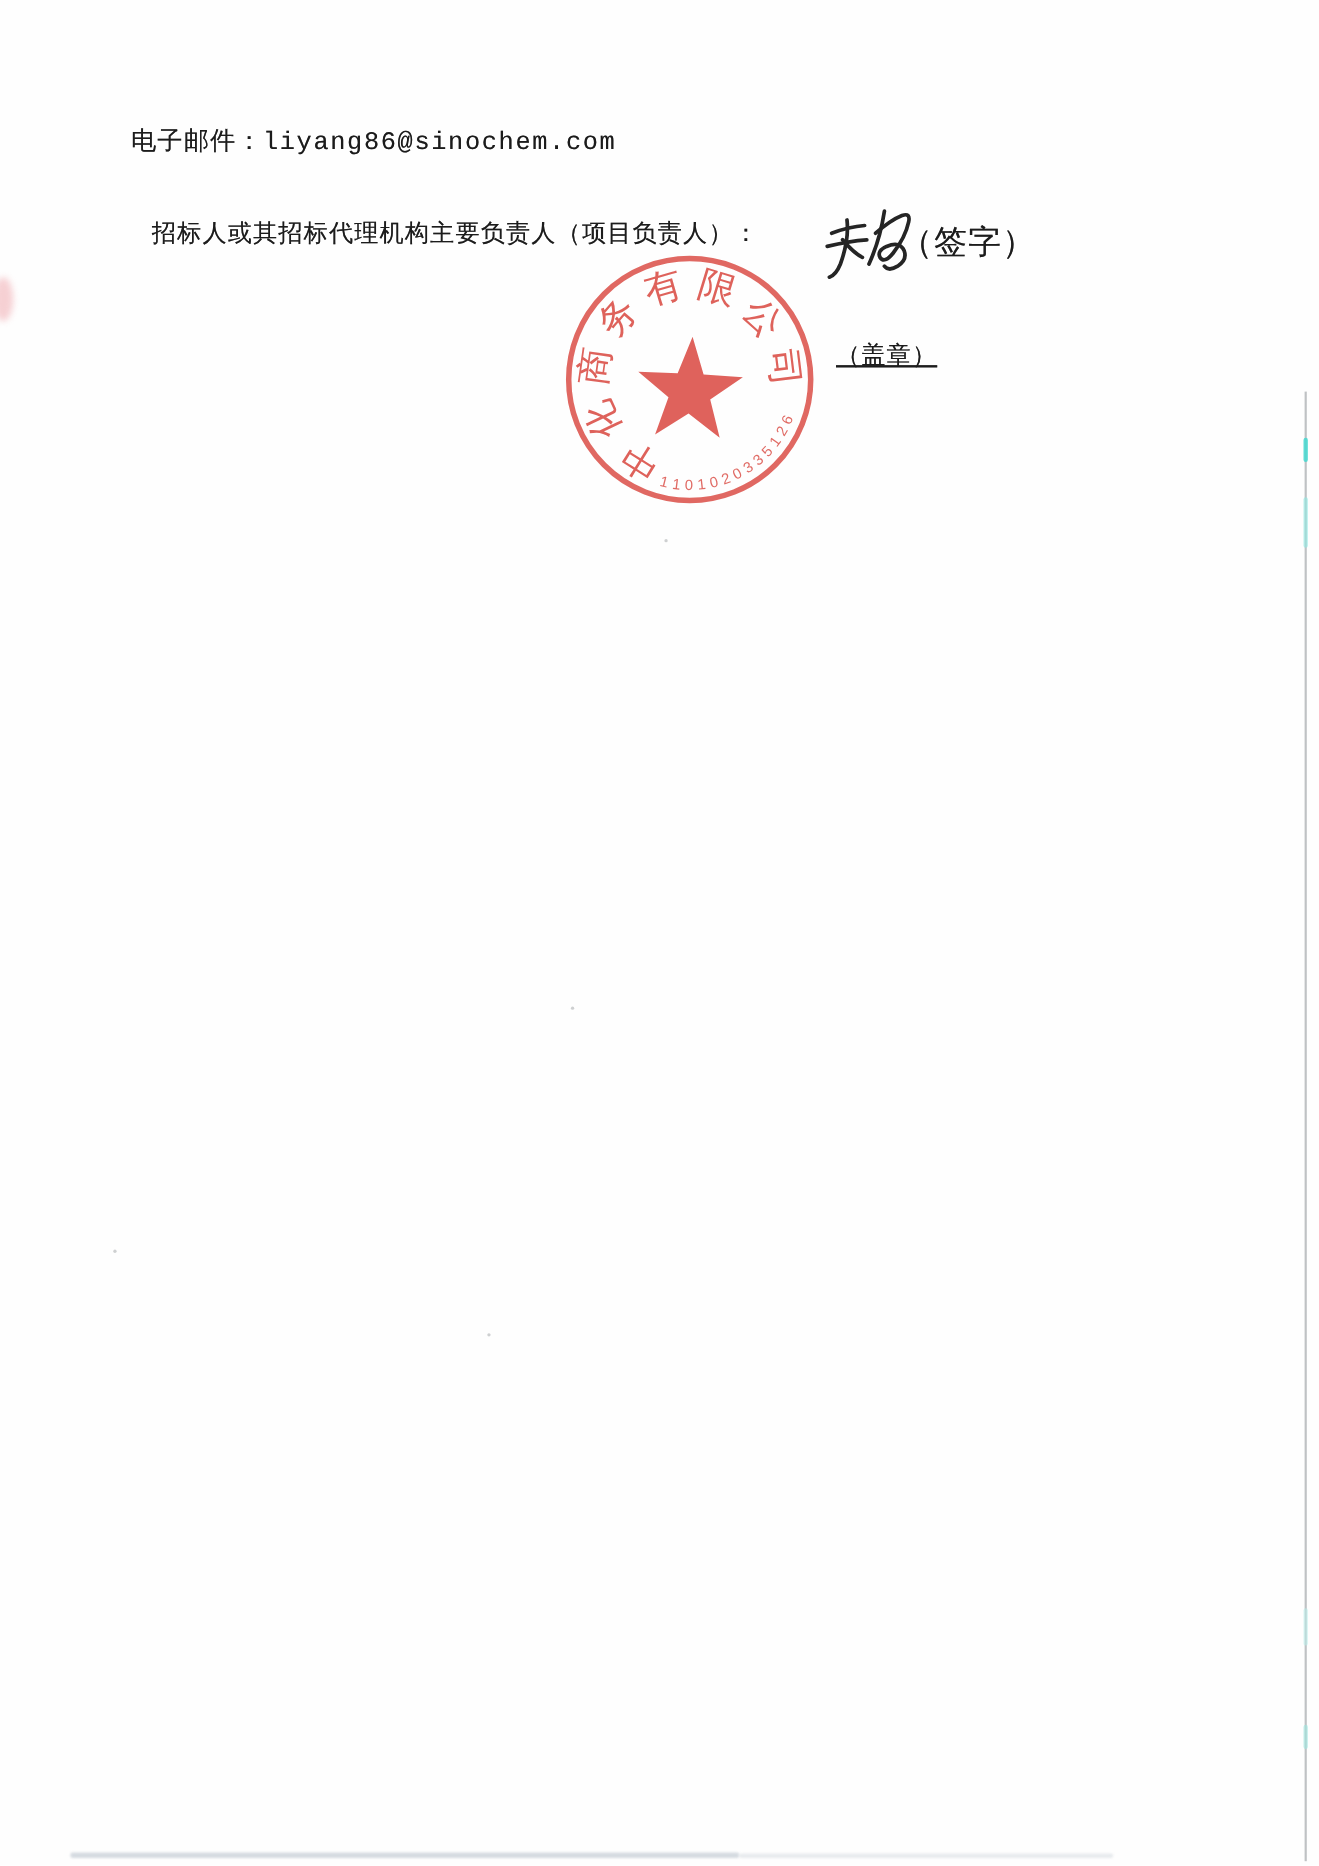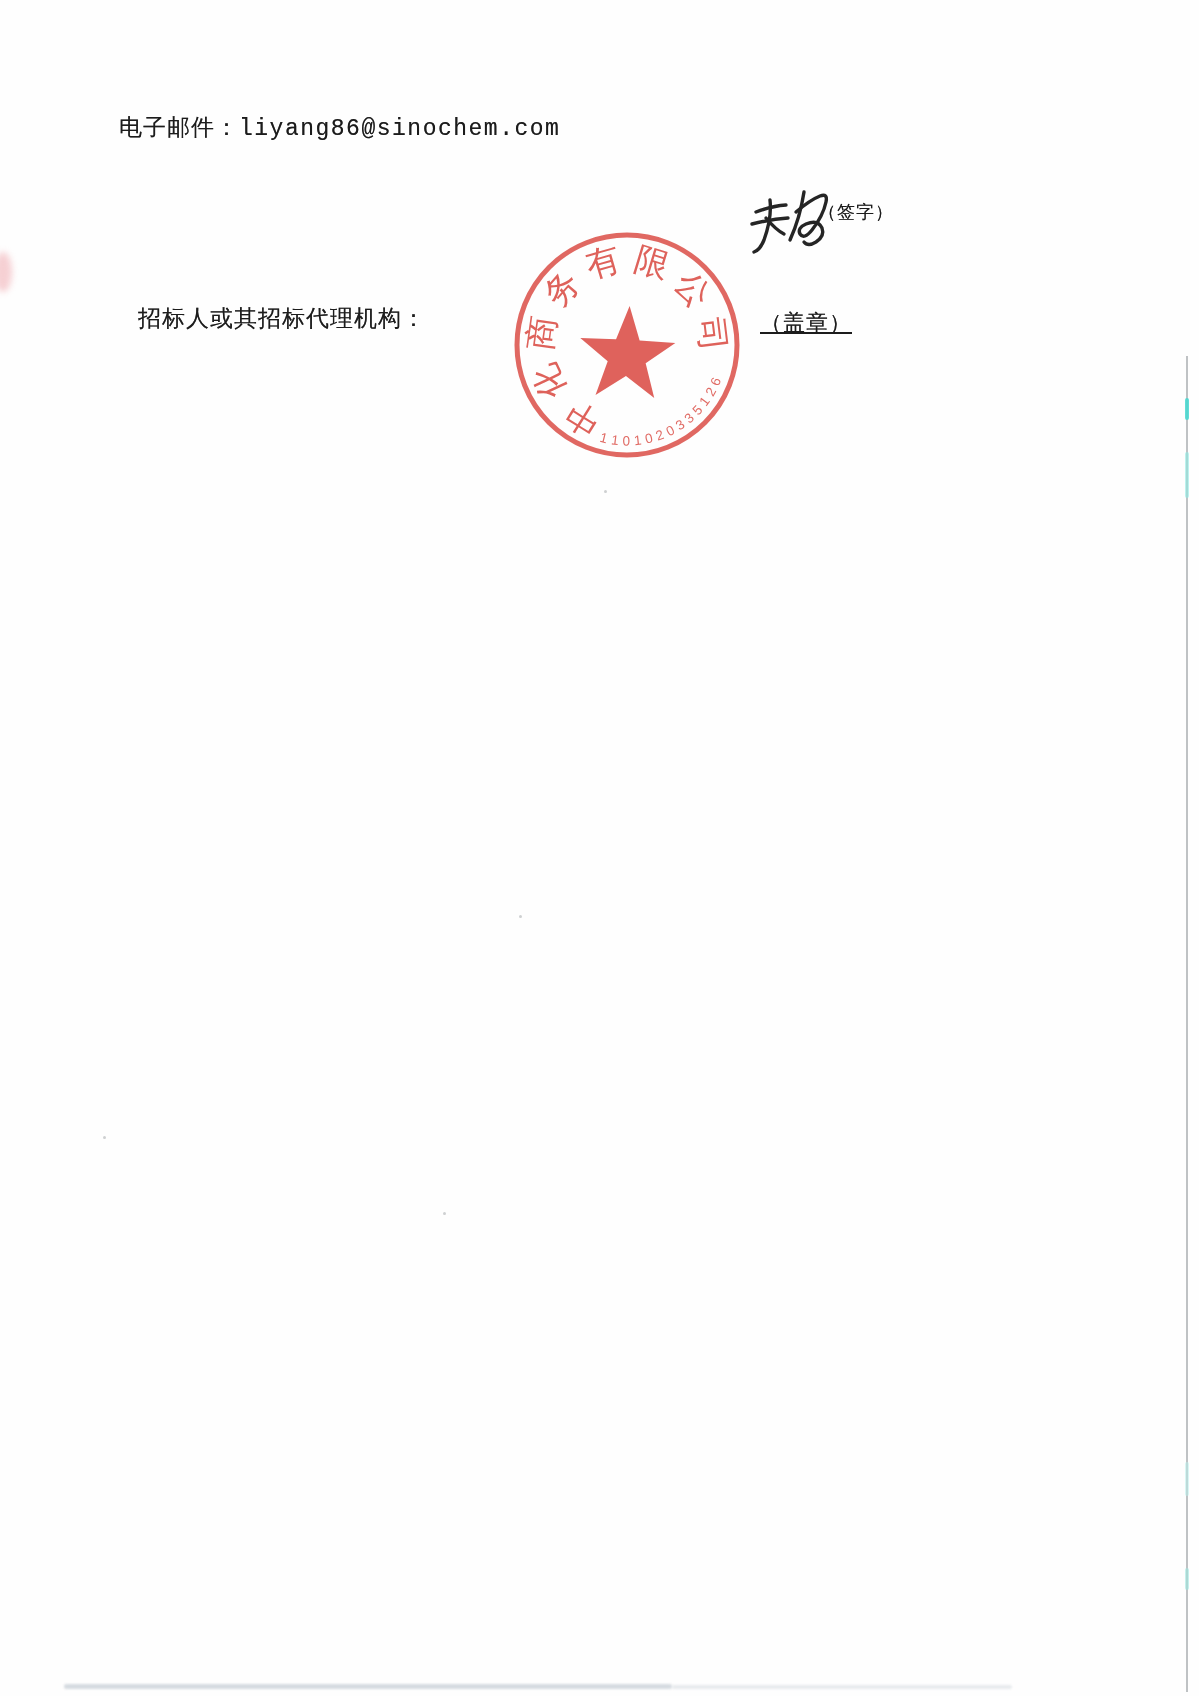--- a/index.html
+++ b/index.html
@@ -17,21 +17,21 @@
     color:#1c1c1c;
     letter-spacing:1px;
     white-space:nowrap;
   }
   .email-line{left:119px;top:112px;font-size:23px;}
   .email-value{
     font-family:"Liberation Mono","DejaVu Sans Mono",monospace;
     font-size:23px;letter-spacing:1.5px;color:#1b1b1b;
   }
   .principal-label{left:138px;top:197px;font-size:22px;}
-  .sign-note{left:818px;top:200px;font-size:18px;}
+  .sign-note{left:818px;top:200px;font-size:30px;}
   .agency-label{left:138px;top:303px;font-size:23px;}
   .seal-note{left:760px;top:308px;font-size:22px;text-decoration:underline;}
   
   .cjk,.email-value{text-shadow:0 0 0.4px rgba(30,30,30,.6);}
 
   .signature-svg{left:742px;top:178px;}
   .stamp-svg{left:505px;top:223px;filter:blur(0.35px);}
 
   
   .edge-line{left:1186px;top:356px;width:2px;height:1336px;background:#a9adb0;opacity:.75;}
@@ -47,35 +47,35 @@
 </style>
 </head>
 <body>
 
 <div class="page">
 
   <div class="abs cjk email-line">
     <span>电子邮件：</span><span class="email-value">liyang86@sinochem.com</span>
   </div>
 
+  <div class="abs cjk principal-label">招标人或其招标代理机构主要负责人（项目负责人）：</div>
 
   <svg class="abs signature-svg" width="100" height="90" viewBox="0 0 100 90">
     <g fill="none" stroke="#252525" stroke-width="3.4" stroke-linecap="round" stroke-linejoin="round">
       <path d="M14,34 q16,-6 30,-7"></path>
       <path d="M10,46 q20,-5 36,-6"></path>
       <path d="M28,22 q2,18 -6,40 q-4,10 -10,12"></path>
       <path d="M24,40 q10,12 18,16"></path>
       <path d="M62,14 q-4,26 -14,48"></path>
       <path d="M54,34 q14,-12 24,-16 q8,-3 6,6 q-3,14 -14,28 q-8,10 -12,4 q-3,-6 6,-10 q12,-5 16,4 q3,8 -6,14 q-8,5 -12,0"></path>
     </g>
   </svg>
 
   <div class="abs cjk sign-note">（签字）</div>
 
-  <div class="abs cjk agency-label">招标人或其招标代理机构：</div>
   <div class="abs cjk seal-note">（盖章）</div>
 
   <svg class="abs stamp-svg" id="stamp-svg" width="244" height="244" viewBox="-122 -122 244 244">
     <circle id="stamp-ring" cx="0" cy="0" r="110" fill="none" stroke="#d9473f" stroke-width="5" opacity="0.82"></circle>
     <g transform="translate(0,11) rotate(3)" opacity="0.85">
       <polygon id="stamp-star" points="0,-50 11.8,-16.2 47.6,-15.5 19,6.2 29.4,40.5 0,20 -29.4,40.5 -19,6.2 -47.6,-15.5 -11.8,-16.2" fill="#d9473f"></polygon>
     </g>
     <g id="stamp-chars" font-family="Liberation Serif, DejaVu Serif, serif" font-size="34" opacity="0.85">
         <text transform="rotate(212) translate(0,-86)" text-anchor="middle" dominant-baseline="central" fill="#d9473f">中</text>
         <text transform="rotate(245) translate(0,-86)" text-anchor="middle" dominant-baseline="central" fill="#d9473f">化</text>

